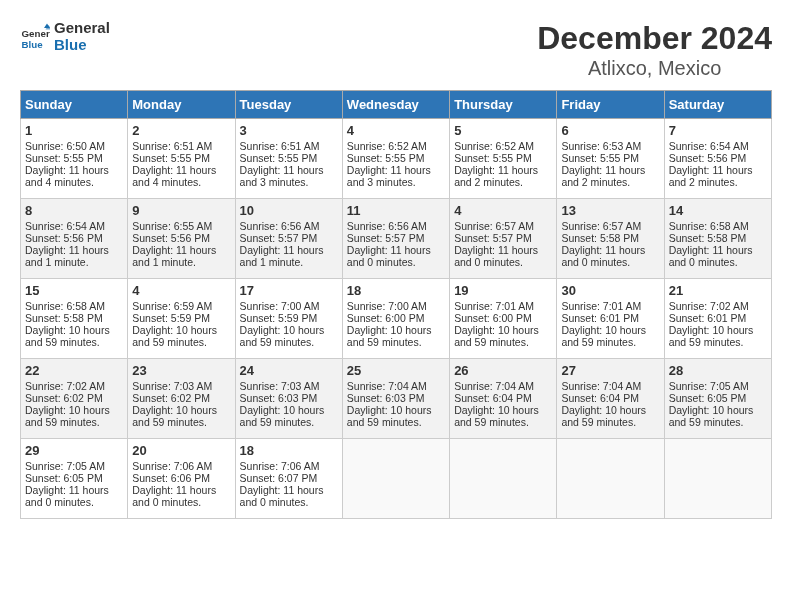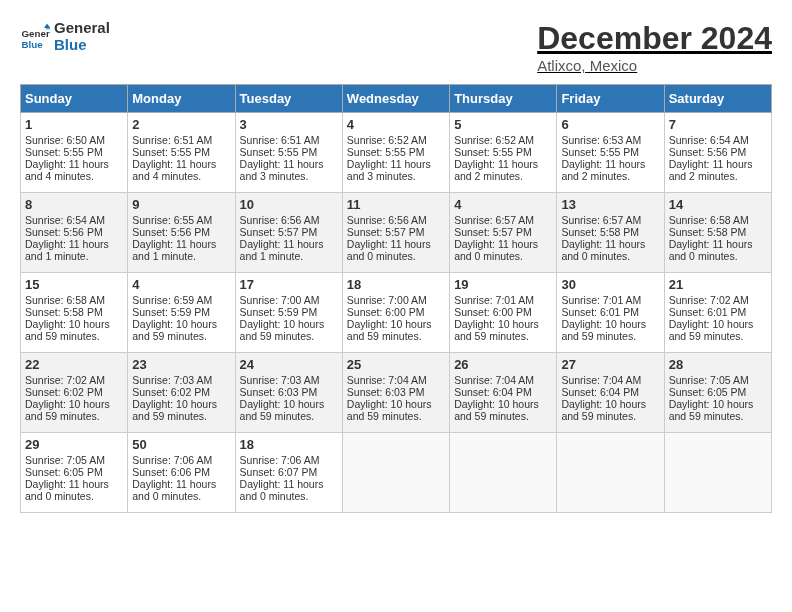--- a/index.html
+++ b/index.html
@@ -19,30 +19,29 @@
     .logo {
       display: flex;
       align-items: center;
       gap: 4px;
     }
     .logo-icon {
       width: 30px;
       height: 30px;
     }
     .title-area {
-      text-align: left;
-      text-decoration: underline;
+      text-align: center;
     }
     .month-title {
       font-size: 32px;
       font-weight: bold;
       color: #333;
     }
     .location-title {
-      font-size: 15px;
+      font-size: 20px;
       color: #555;
     }
     table {
       width: 100%;
       border-collapse: collapse;
       table-layout: fixed;
     }
     th {
       background-color: #2e75b6;
       color: white;
@@ -315,21 +314,21 @@
       </tr>
       <tr>
         <td>
           <span class="day-num">29</span>
           <div>Sunrise: 7:05 AM</div>
           <div>Sunset: 6:05 PM</div>
           <div>Daylight: 11 hours</div>
           <div>and 0 minutes.</div>
         </td>
         <td>
-          <span class="day-num">50</span>
+          <span class="day-num">20</span>
           <div>Sunrise: 7:06 AM</div>
           <div>Sunset: 6:06 PM</div>
           <div>Daylight: 11 hours</div>
           <div>and 0 minutes.</div>
         </td>
         <td>
           <span class="day-num">18</span>
           <div>Sunrise: 7:06 AM</div>
           <div>Sunset: 6:07 PM</div>
           <div>Daylight: 11 hours</div>

